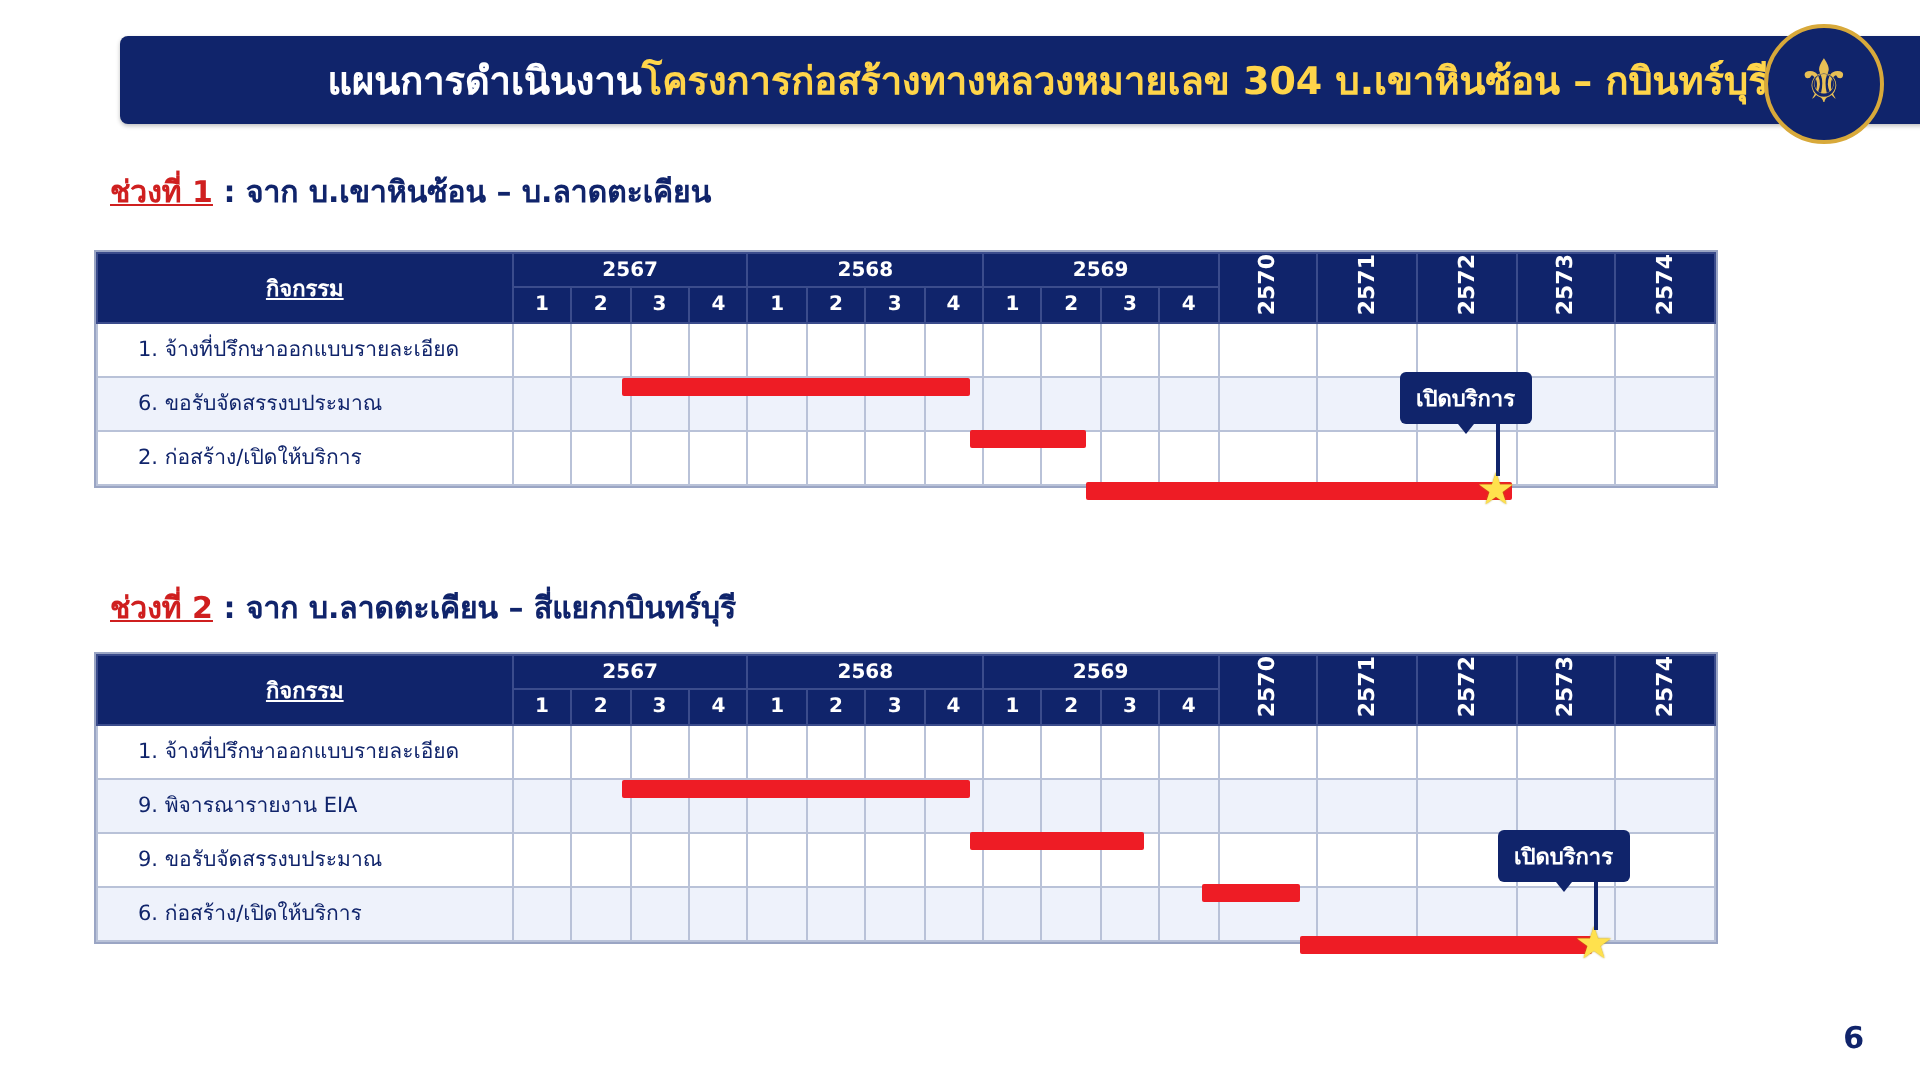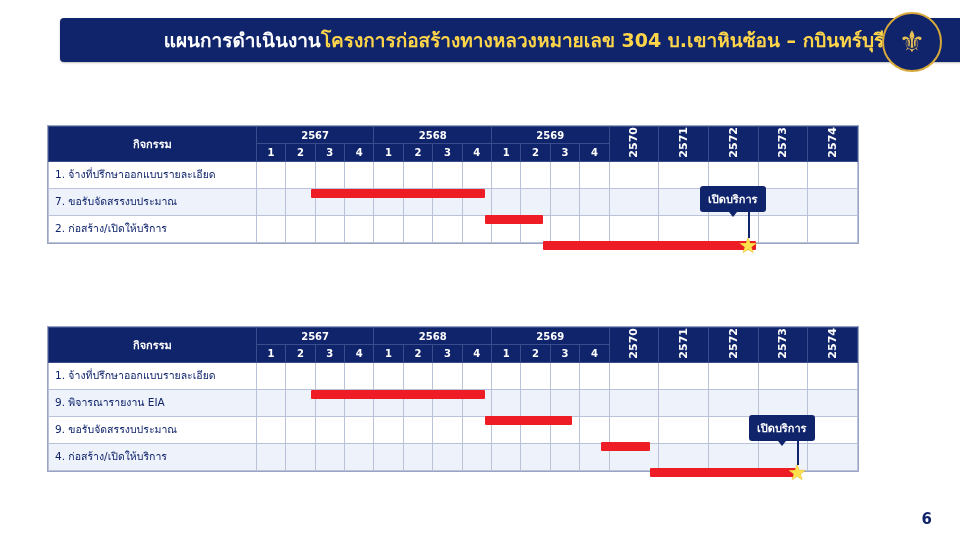--- a/index.html
+++ b/index.html
@@ -93,33 +93,34 @@
     color: #10246b;
   }
   .gantt thead th {
     background: #10246b;
     color: #ffffff;
     font-weight: bold;
     border-color: #3b4c8c;
   }
   .gantt thead th.act {
     font-size: 11px;
+    text-decoration: underline;
   }
   .gantt thead th.vert {
     font-size: 11px;
   }
   .vert-text {
     writing-mode: vertical-rl;
     transform: rotate(180deg);
     display: inline-block;
     line-height: 1;
   }
   .gantt td.actcell {
     text-align: left;
-    padding-left: 6px;
+    padding-left: 20px;
     font-size: 10.5px;
     color: #10246b;
     background: #ffffff;
     white-space: nowrap;
   }
   .gantt tr.alt td {
     background: #eef2fb;
   }
   .gantt tr.alt td.actcell {
     background: #eef2fb;
@@ -191,20 +192,24 @@
 
 <div class="slide">
 
   <div class="header-band">
     <div class="header-title">
       <span>แผนการดำเนินงาน</span><span class="hl">โครงการก่อสร้างทางหลวงหมายเลข 304 บ.เขาหินซ้อน – กบินทร์บุรี</span>
     </div>
   </div>
   <div class="emblem">⚜</div>
 
+  <div class="section-label" style="left:55px; top:84px;">
+    <span class="seg">ช่วงที่ 1</span>
+    <span>: จาก บ.เขาหินซ้อน – บ.ลาดตะเคียน</span>
+  </div>
 
   <table class="gantt" id="table1" style="left:48px; top:126px; width:810px;">
     <colgroup>
       <col style="width:205px">
       <col style="width:29px">
         <col style="width:29px">
         <col style="width:29px">
         <col style="width:29px">
       <col style="width:29px">
         <col style="width:29px">
@@ -262,21 +267,21 @@
           <td class="cell"></td>
           <td class="cell"></td>
           <td class="cell"></td>
         <td class="cell"></td>
           <td class="cell"></td>
           <td class="cell"></td>
           <td class="cell"></td>
           <td class="cell"></td>
       </tr>
       <tr class="alt">
-        <td class="actcell cell">7. ขอรับจัดสรรงบประมาณ</td>
+        <td class="actcell cell">6. ขอรับจัดสรรงบประมาณ</td>
         <td class="cell"></td>
           <td class="cell"></td>
           <td class="cell"></td>
           <td class="cell"></td>
         <td class="cell"></td>
           <td class="cell"></td>
           <td class="cell"></td>
           <td class="cell"></td>
         <td class="cell"></td>
           <td class="cell"></td>
@@ -314,20 +319,24 @@
   <div class="bars" style="left:48px; top:126px; width:810px; height:135px;">
 
     <div class="bar" style="left:263px; top:63px; width:174px;"></div>
     <div class="bar" style="left:437px; top:89px; width:58px;"></div>
     <div class="bar" style="left:495px; top:115px; width:213px;"></div>
     <div class="star" style="left:689px; top:109px;">★</div>
     <div class="leader" style="left:700px; top:82px; height:30px;"></div>
     <div class="callout" style="left:652px; top:60px;">เปิดบริการ</div>
   </div>
 
+  <div class="section-label" style="left:55px; top:292px;">
+    <span class="seg">ช่วงที่ 2</span>
+    <span>: จาก บ.ลาดตะเคียน – สี่แยกกบินทร์บุรี</span>
+  </div>
 
   <table class="gantt" id="table2" style="left:48px; top:327px; width:810px;">
     <colgroup>
       <col style="width:205px">
       <col style="width:29px">
         <col style="width:29px">
         <col style="width:29px">
         <col style="width:29px">
       <col style="width:29px">
         <col style="width:29px">
@@ -425,21 +434,21 @@
           <td class="cell"></td>
           <td class="cell"></td>
           <td class="cell"></td>
         <td class="cell"></td>
           <td class="cell"></td>
           <td class="cell"></td>
           <td class="cell"></td>
           <td class="cell"></td>
       </tr>
       <tr class="alt">
-        <td class="actcell cell">4. ก่อสร้าง/เปิดให้บริการ</td>
+        <td class="actcell cell">6. ก่อสร้าง/เปิดให้บริการ</td>
         <td class="cell"></td>
           <td class="cell"></td>
           <td class="cell"></td>
           <td class="cell"></td>
         <td class="cell"></td>
           <td class="cell"></td>
           <td class="cell"></td>
           <td class="cell"></td>
         <td class="cell"></td>
           <td class="cell"></td>

